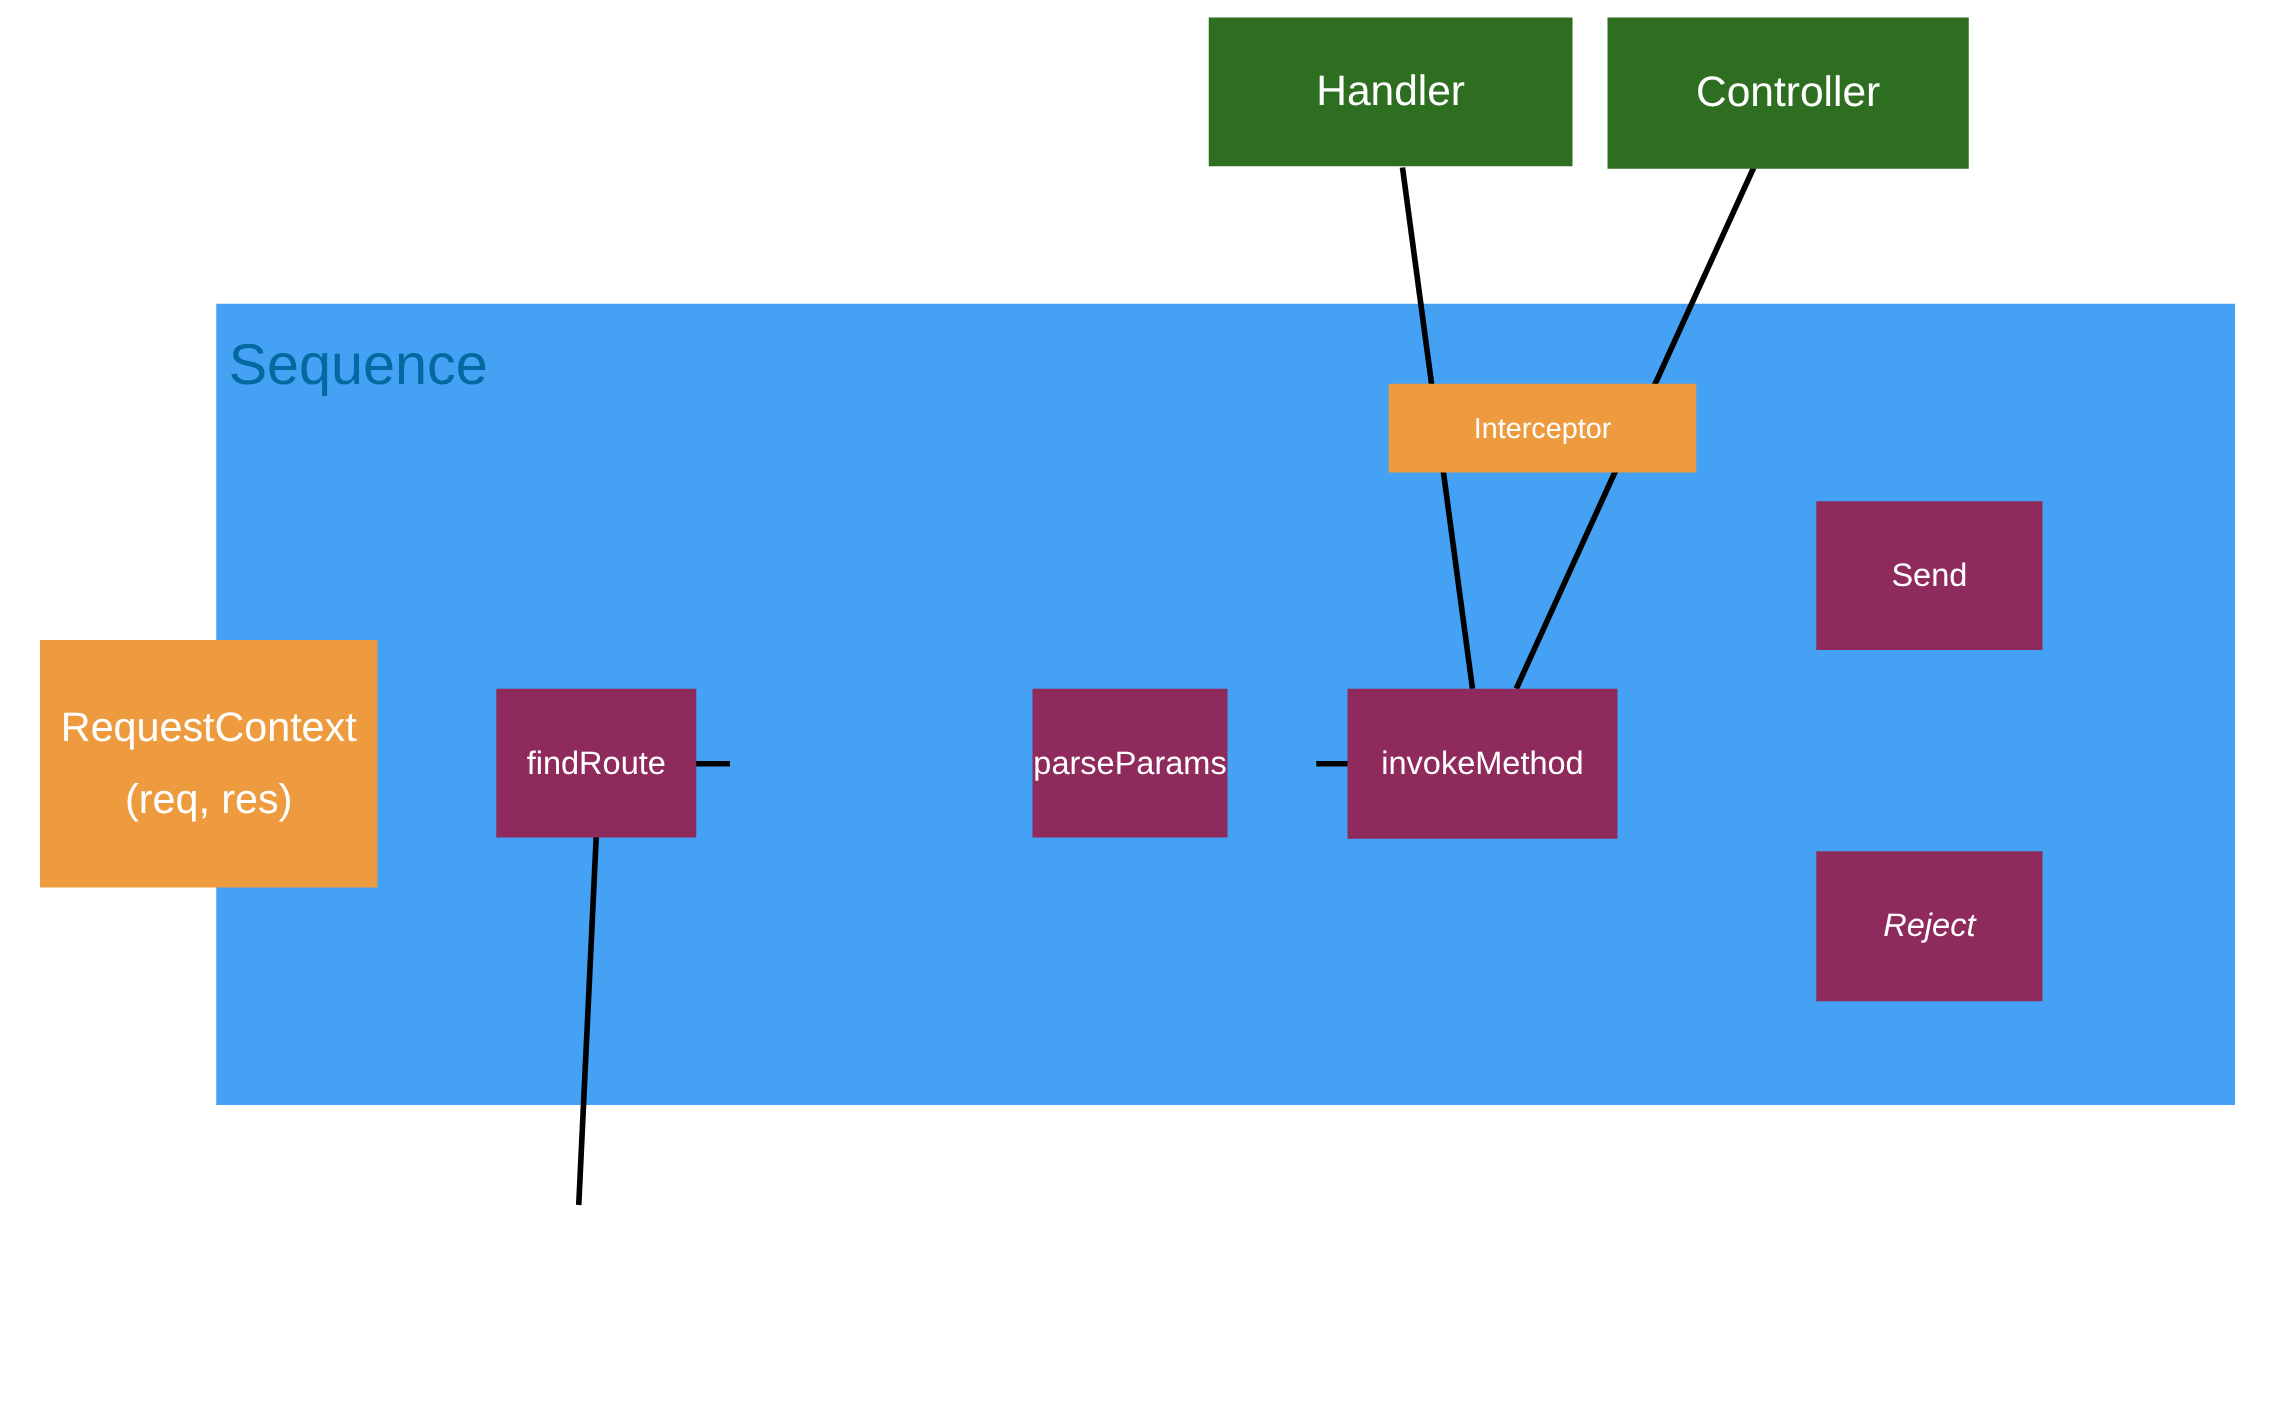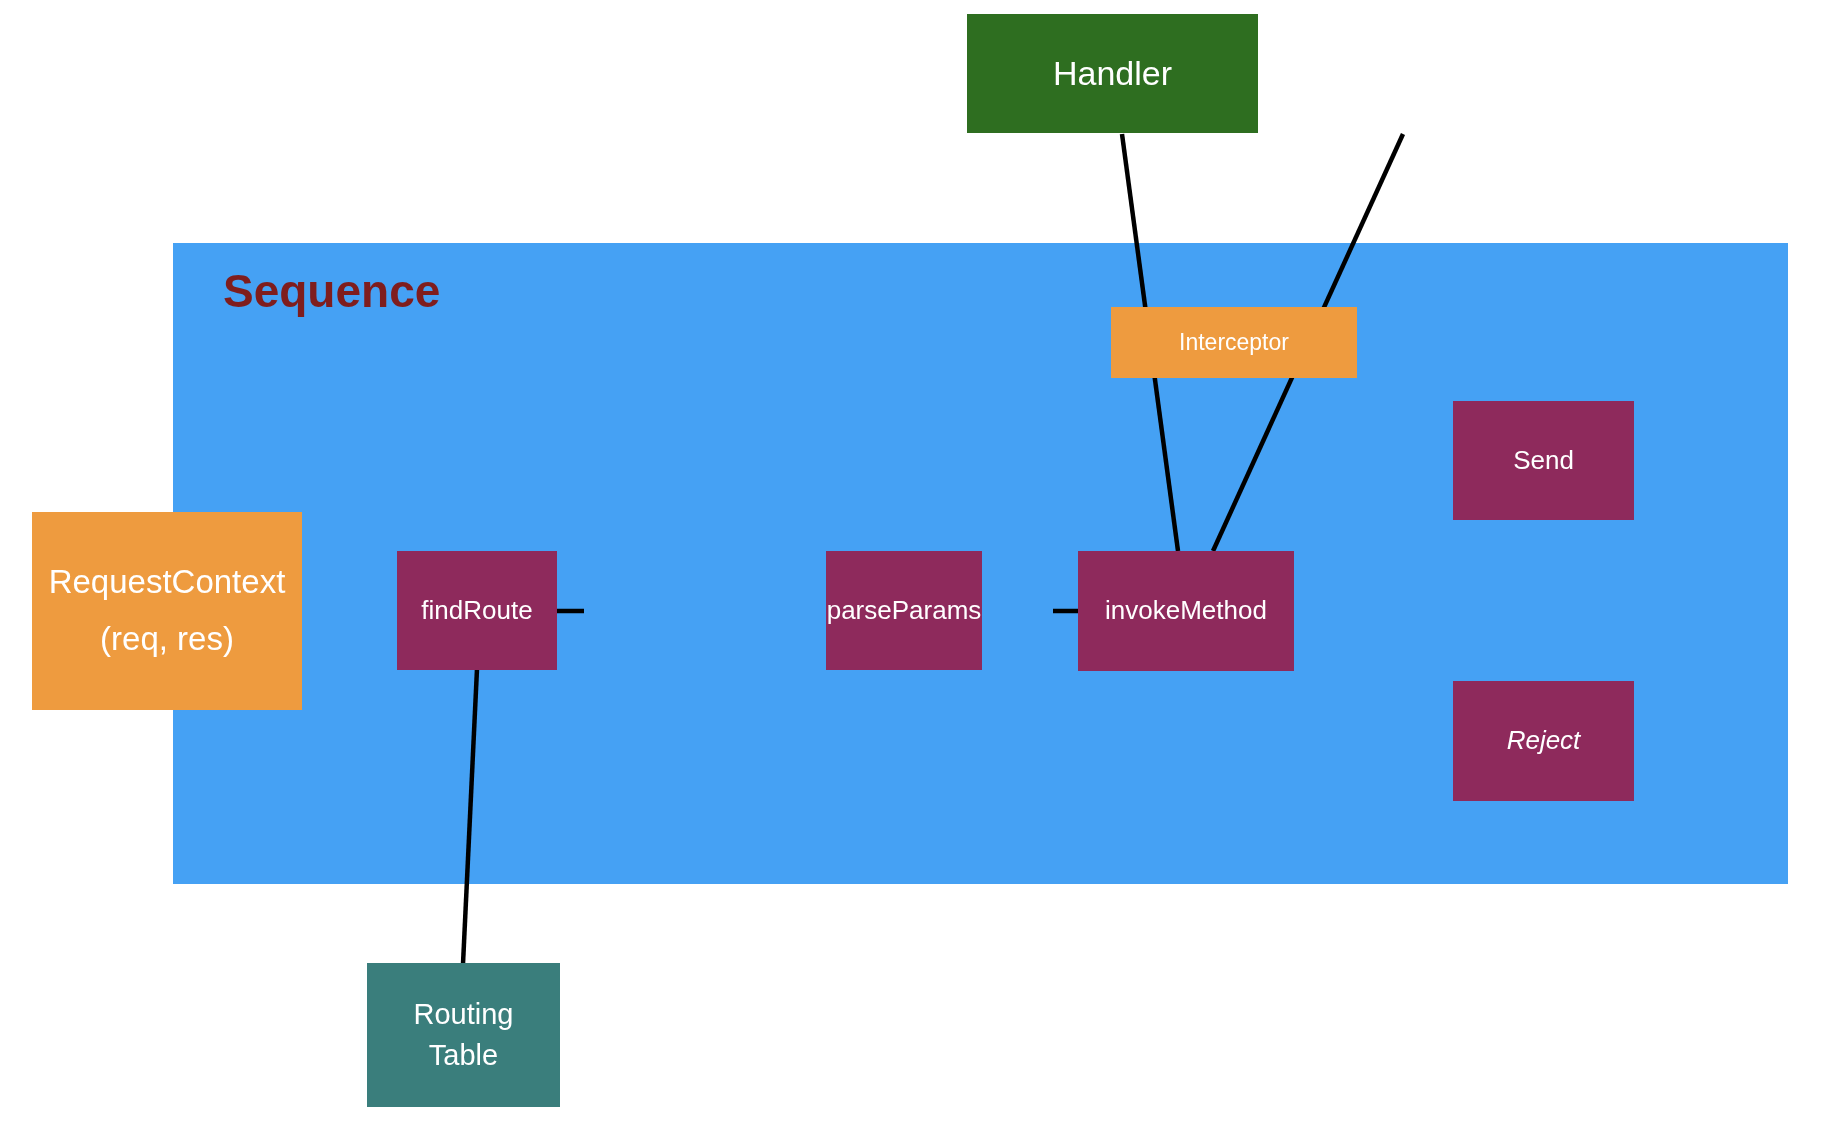--- a/index.html
+++ b/index.html
@@ -48,24 +48,23 @@
   .fs33 { font-size: 33px; }
   .fs29 { font-size: 29px; }
   .fs26 { font-size: 26px; }
   .fs23 { font-size: 23px; }
   .panel-title {
     position: absolute;
     left: 183px;
     top: 268px;
     z-index: 2;
     font-size: 46px;
-    font-weight: bold;
-    color: #7f1d1d;
+    font-weight: normal;
+    color: #0369a1;
     line-height: 1;
-    margin-left: 40px;
   }
 </style>
 </head>
 <body>
 
 <div id="canvas">
 
   <div class="panel" style="left:173px; top:243px; width:1615px; height:641px;"></div>
 
   <div class="panel-title">Sequence</div>
@@ -76,20 +75,23 @@
       <line x1="555" y1="611" x2="584" y2="611" stroke="#000000" stroke-width="4.5"></line>
       <line x1="847" y1="611" x2="875" y2="611" stroke="#000000" stroke-width="4.5"></line>
       <line x1="1053" y1="611" x2="1080" y2="611" stroke="#000000" stroke-width="4.5"></line>
       <line x1="477" y1="669" x2="463" y2="964" stroke="#000000" stroke-width="4.5"></line>
     </svg>
 
   <div class="node green fs34" style="left:967px; top:14px; width:291px; height:119px;">
     <span>Handler</span>
   </div>
 
+  <div class="node green fs34" style="left:1286px; top:14px; width:289px; height:121px;">
+    <span>Controller</span>
+  </div>
 
   <div class="node orange fs23" style="left:1111px; top:307px; width:246px; height:71px;">
     <span>Interceptor</span>
   </div>
 
   <div class="node orange fs33" style="left:32px; top:512px; width:270px; height:198px; line-height:1.35;gap:12px;">
     <span>RequestContext</span>
     <span>(req, res)</span>
   </div>
 
@@ -107,19 +109,15 @@
   </div>
 
   <div class="node magenta fs26" style="left:1453px; top:401px; width:181px; height:119px;">
     <span>Send</span>
   </div>
 
   <div class="node magenta fs26" style="left:1453px; top:681px; width:181px; height:120px;font-style:italic;">
     <span>Reject</span>
   </div>
 
-  <div class="node teal fs29" style="left:367px; top:963px; width:193px; height:144px; line-height:1.4;">
-    <span>Routing</span>
-    <span>Table</span>
-  </div>
 
 
 </div>
 
 </body></html>

